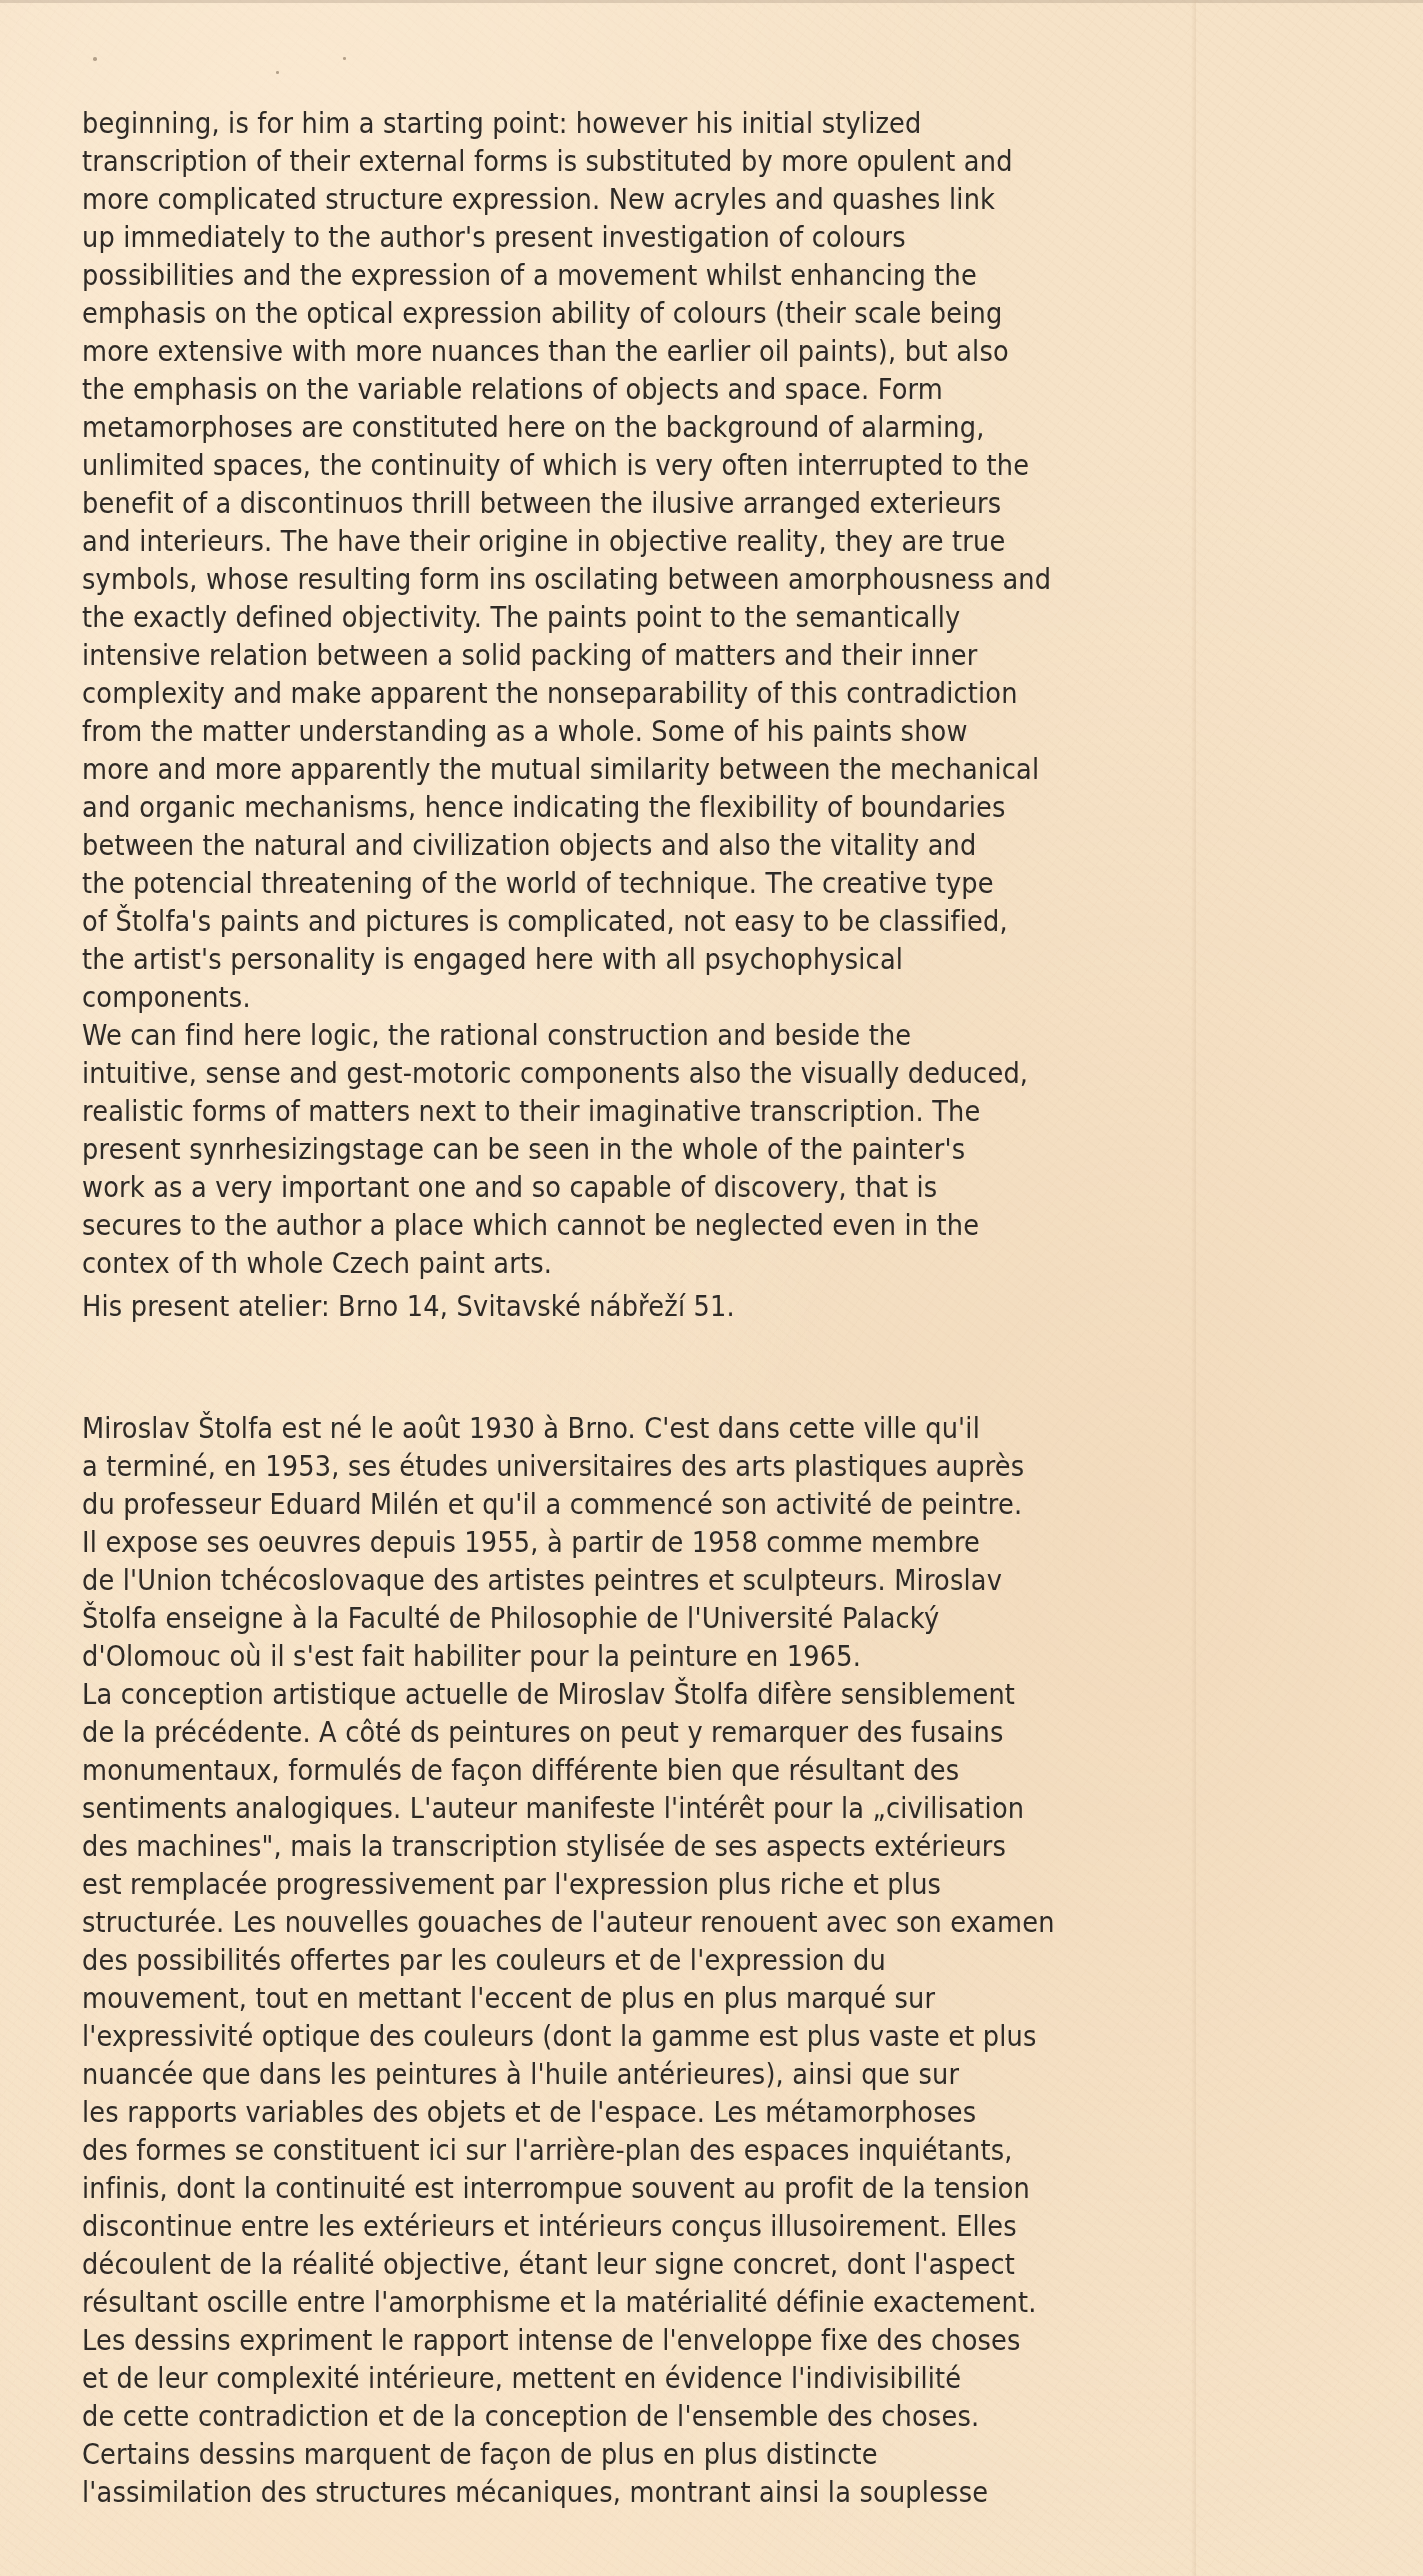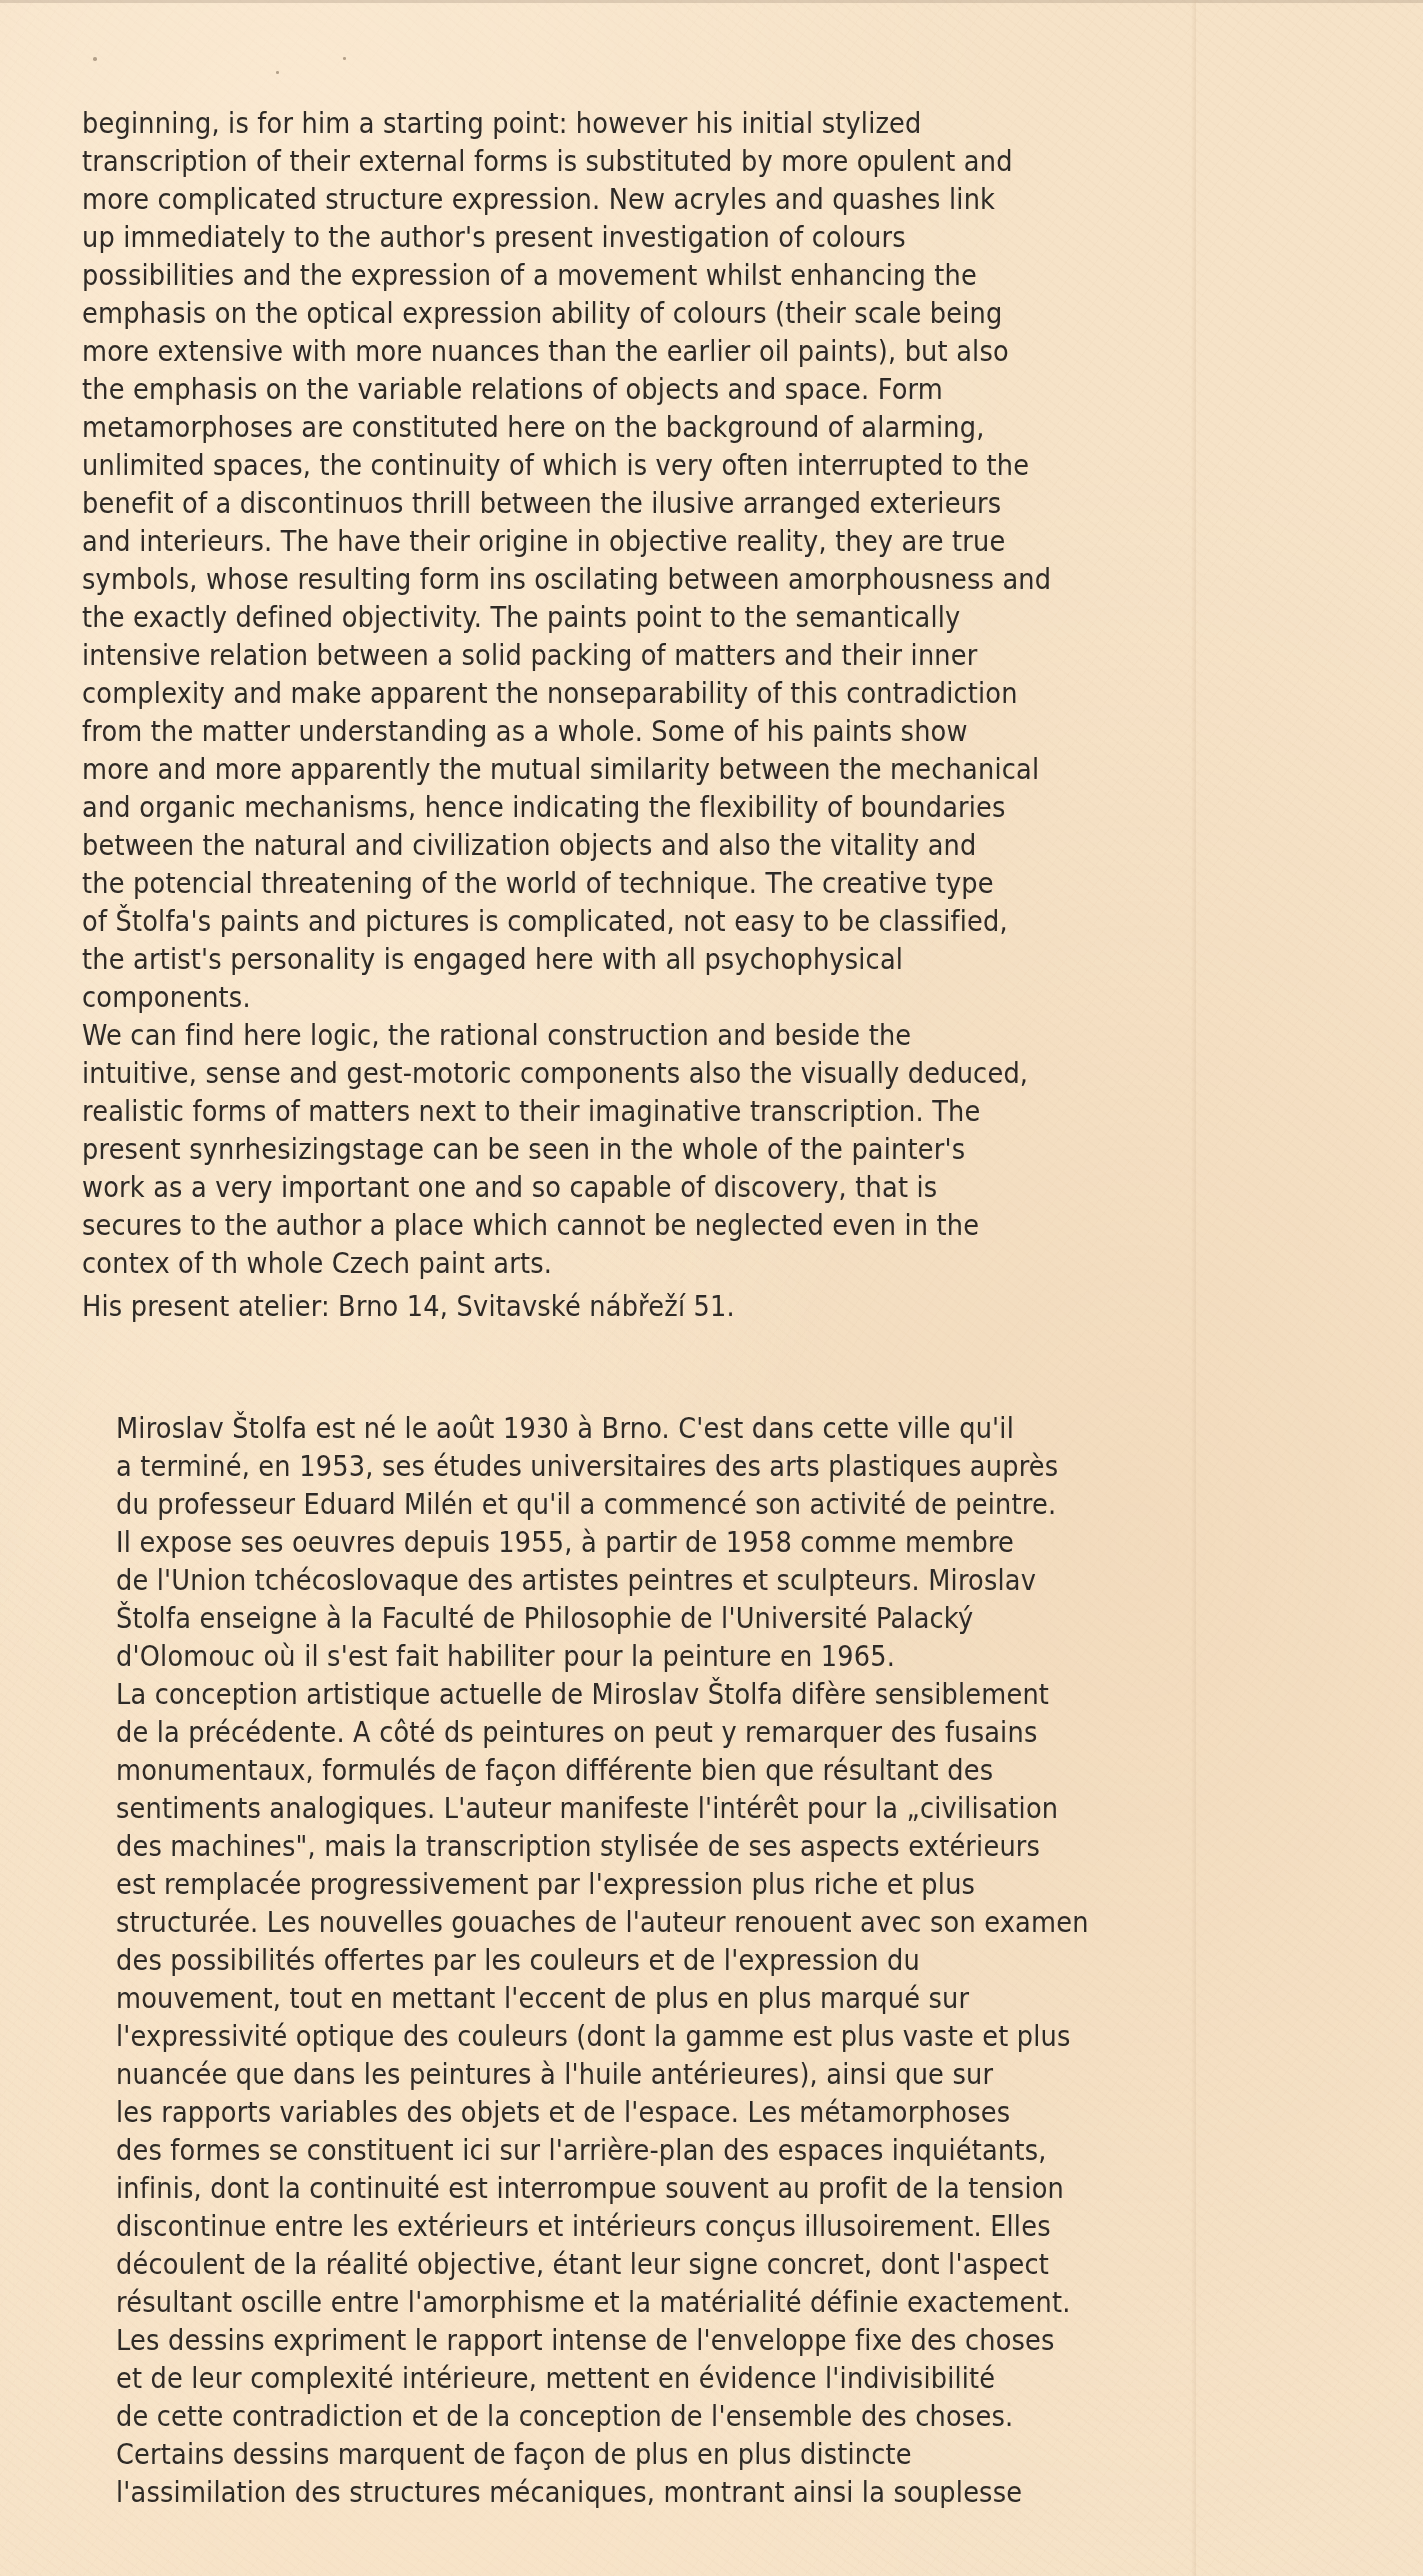--- a/index.html
+++ b/index.html
@@ -28,21 +28,21 @@
     width: 1196px;
     height: 2576px;
     text-decoration: underline;
   }
   .section {
     position: absolute;
     left: 82px;
     width: 1246px;
   }
   .section-en { top: 105px; }
-  .section-fr { top: 1410px; margin-left: 34px; }
+  .section-fr { top: 1410px; }
   .line {
     display: block;
     white-space: nowrap;
     font-size: 27.6px;
     line-height: 38px;
     height: 38px;
     letter-spacing: 0.2px;
     transform-origin: left center;
     transform: scaleX(0.93);
   }

